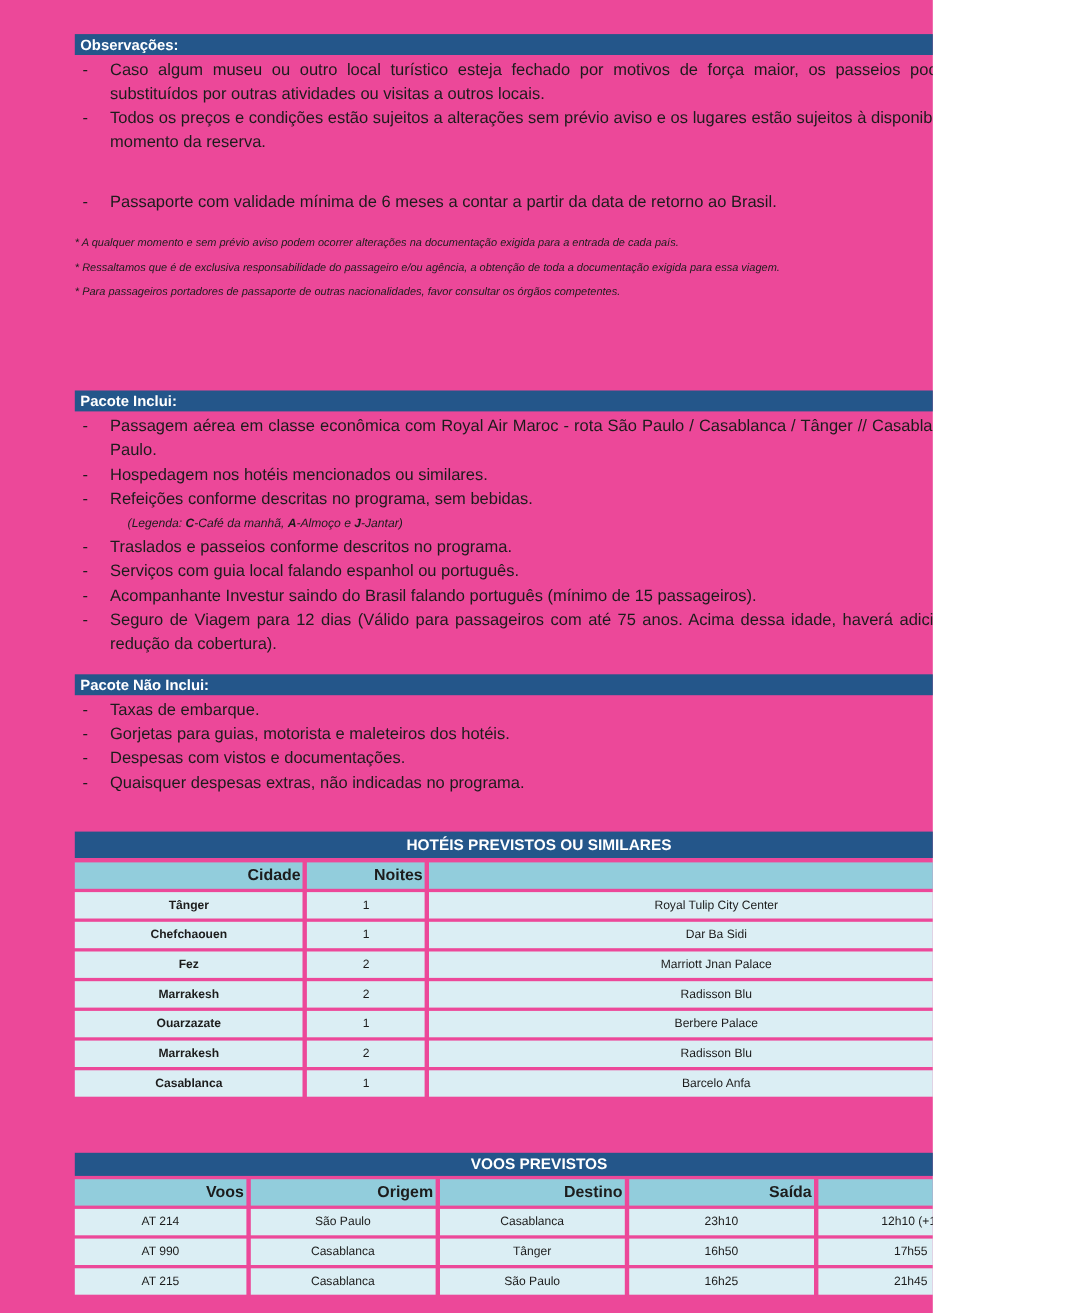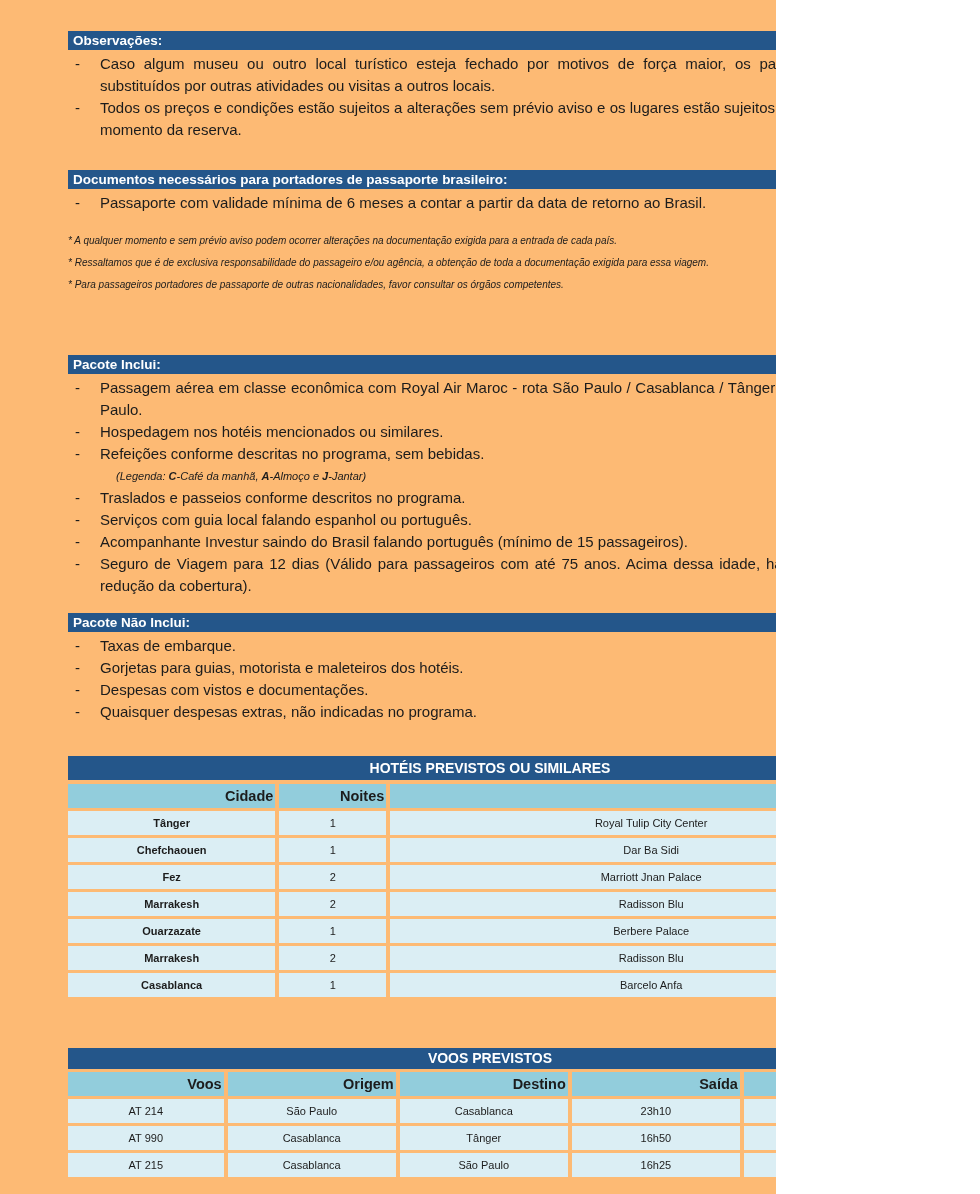--- a/index.html
+++ b/index.html
@@ -1,19 +1,19 @@
 <!DOCTYPE html>
 <html><head>
 <meta charset="utf-8">
 <style>
   html,body { margin:0; padding:0; background:#ffffff; }
   .page {
     position:relative;
-    width:776px; height:1194px;
-    background:#fdba74;
+    width:848px; height:1194px;
+    background:#ec4899;
     font-family:"Liberation Sans", sans-serif;
     color:#1c1c1c;
     overflow:hidden;
   }
   .section { position:absolute; left:68px; width:844px; }
 
   
   .bar {
     background:#24568a;
     color:#ffffff;
@@ -80,21 +80,20 @@
         <span class="btext">Caso algum museu ou outro local turístico esteja fechado por motivos de força maior, os passeios poderão ser substituídos por outras atividades ou visitas a outros locais.</span>
       </div>
       <div class="bullet">
         <span class="marker">-</span>
         <span class="btext">Todos os preços e condições estão sujeitos a alterações sem prévio aviso e os lugares estão sujeitos à disponibilidade no momento da reserva.</span>
       </div>
     </div>
   </div>
 
   <div class="section" style="top:170px">
-    <div class="bar">Documentos necessários para portadores de passaporte brasileiro:</div>
     <div class="bullets">
       <div class="bullet">
         <span class="marker">-</span>
         <span class="btext">Passaporte com validade mínima de 6 meses a contar a partir da data de retorno ao Brasil.</span>
       </div>
     </div>
     <div class="notes">
       <div class="note">* A qualquer momento e sem prévio aviso podem ocorrer alterações na documentação exigida para a entrada de cada país.</div>
       <div class="note">* Ressaltamos que é de exclusiva responsabilidade do passageiro e/ou agência, a obtenção de toda a documentação exigida para essa viagem.</div>
       <div class="note">* Para passageiros portadores de passaporte de outras nacionalidades, favor consultar os órgãos competentes.</div>

